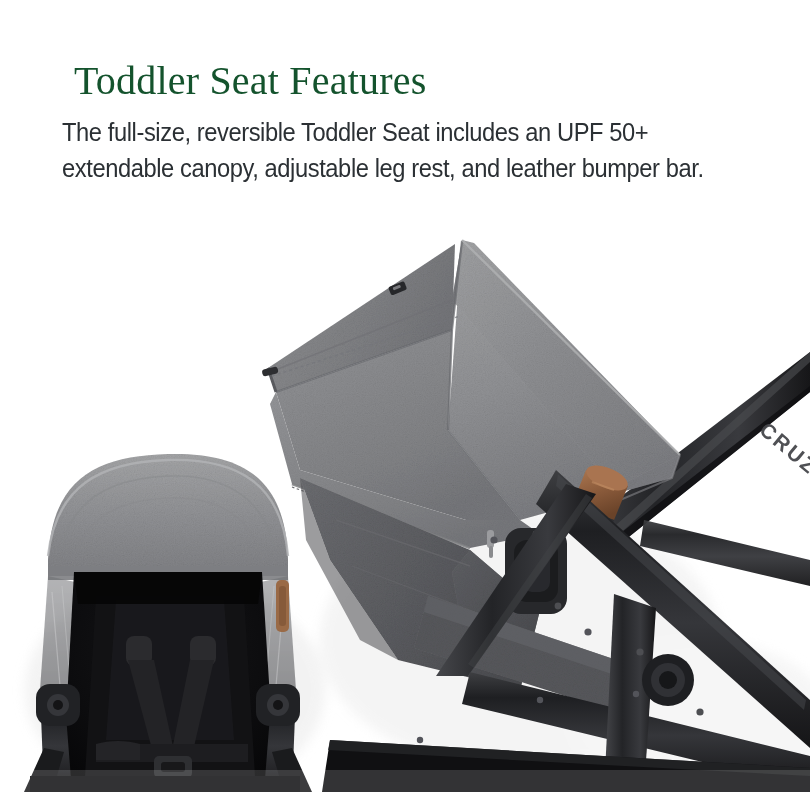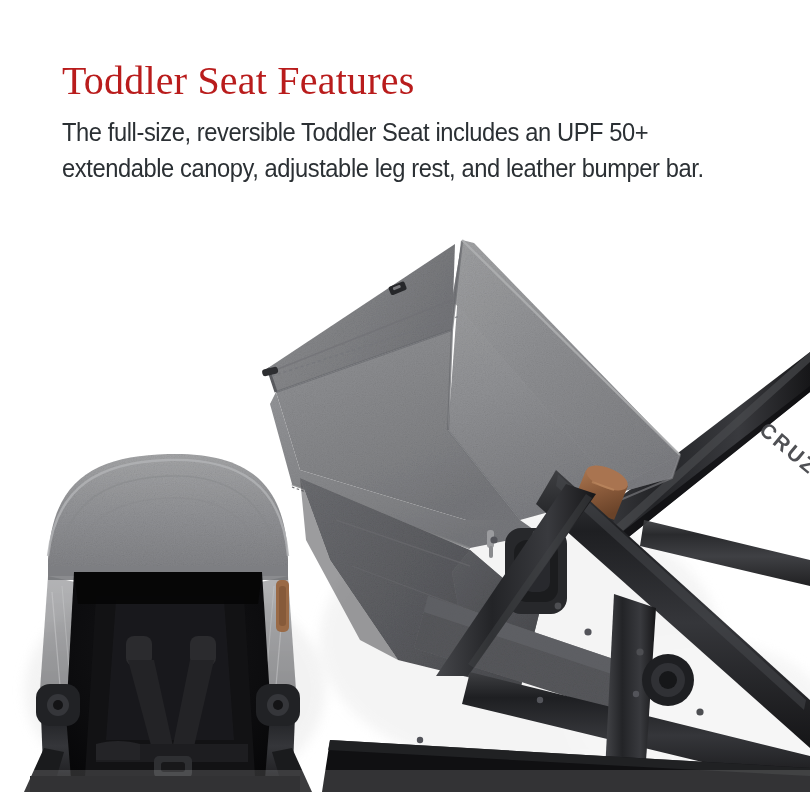--- a/index.html
+++ b/index.html
@@ -24,22 +24,22 @@
     top: 58px;
     width: 660px;
     z-index: 40;
   }
   .page-title {
     font-family: "Liberation Serif", serif;
     font-weight: 400;
     font-size: 40px;
     line-height: 46px;
     letter-spacing: 0.2px;
-    color: #b91c1c;
-    margin: 0 0 10px 0;
+    color: #14532d;
+    margin: 0 0 10px 12px;
     white-space: nowrap;
   }
   .page-subtitle {
     font-family: "Liberation Sans", sans-serif;
     font-weight: 400;
     font-size: 25.5px;
     line-height: 36px;
     letter-spacing: -0.45px;
     color: #2b3034;
     margin: 0;

